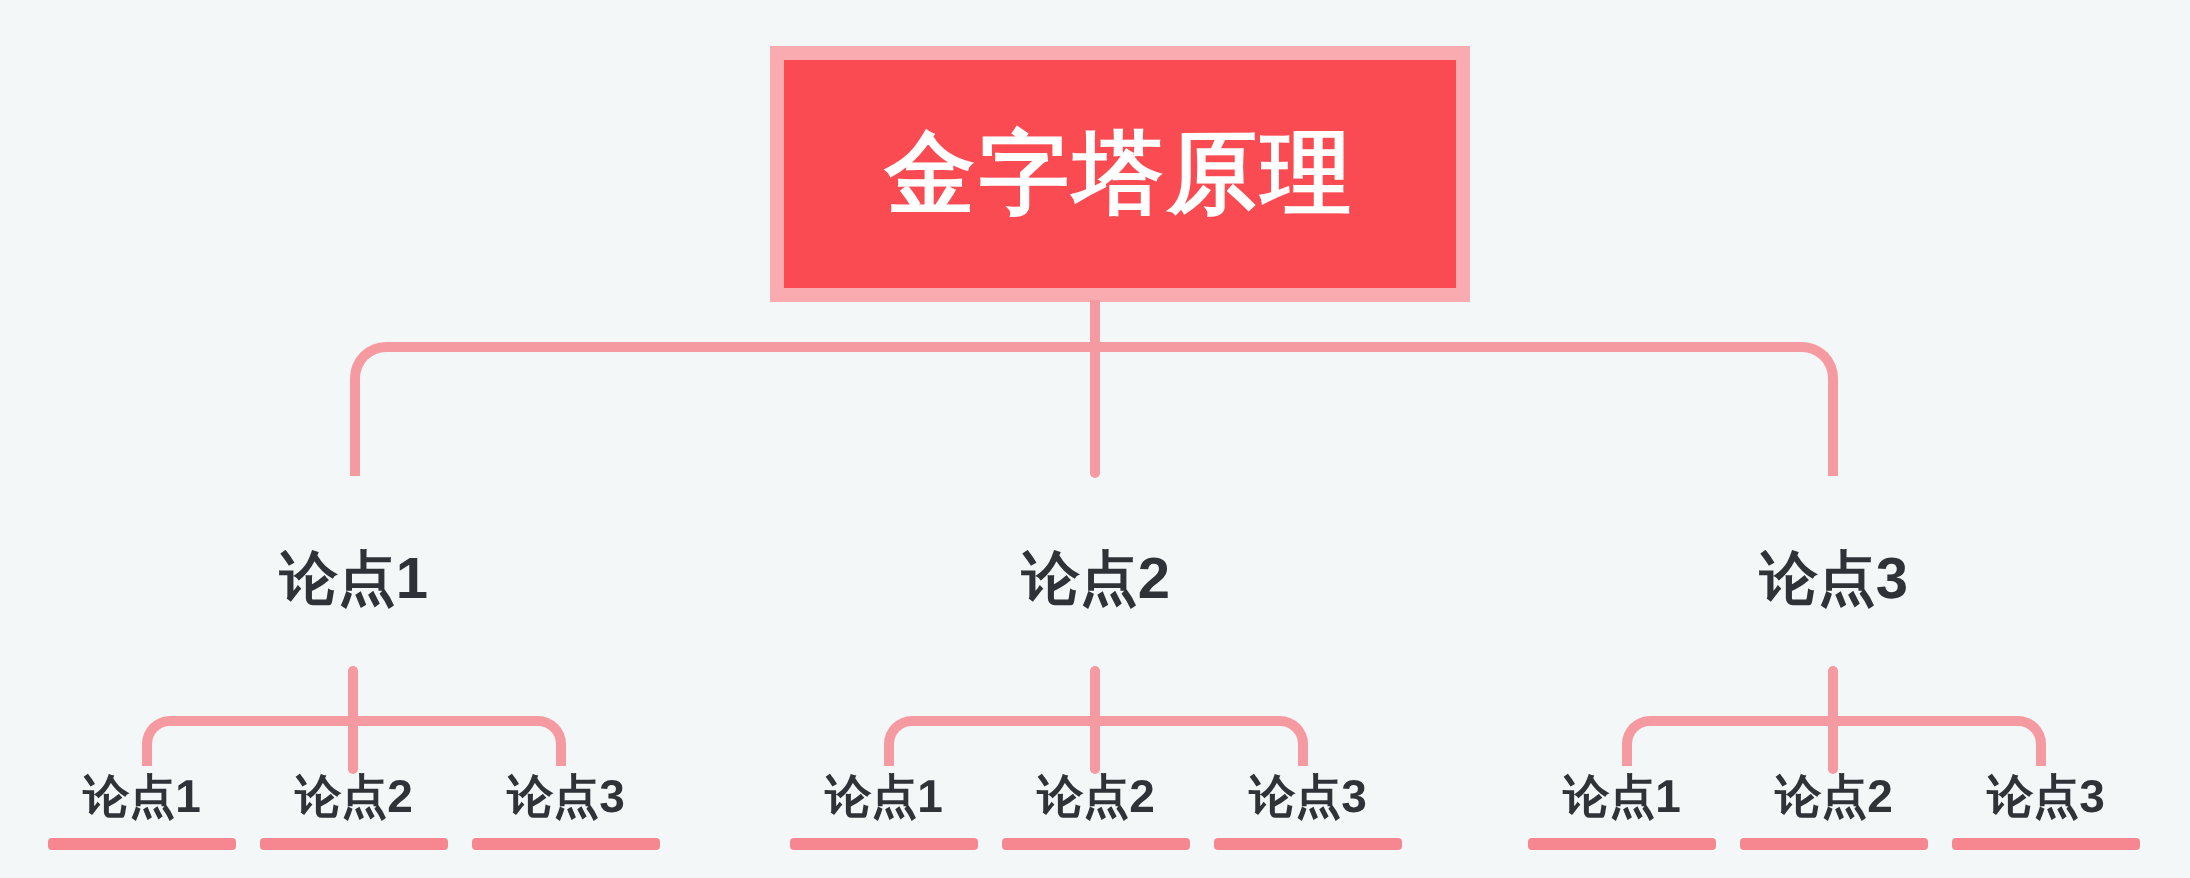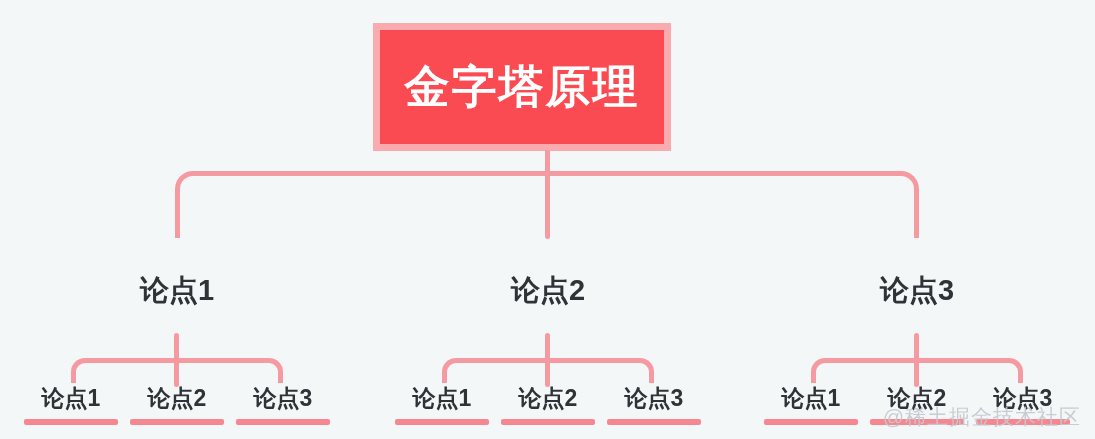--- a/index.html
+++ b/index.html
@@ -21,22 +21,22 @@
     position:relative;
     width:1095px;
     height:439px;
     background:var(--background);
     overflow:hidden;
   }
 
   
   .root-node{
     position:absolute;
-    left:373px; top:23px;
-    width:298px; height:128px;
+    left:385px; top:23px;
+    width:350px; height:128px;
     box-sizing:border-box;
     background:var(--accent-fill);
     border:7px solid var(--accent-border);
     display:flex; align-items:center; justify-content:center;
   }
   .root-node .root-label{
     color:var(--root-text-color);
     font-size:45px;
     font-weight:800;
     letter-spacing:2px;
@@ -206,15 +206,14 @@
         <span class="leaf-label">论点2</span>
         <div class="leaf-underline"></div>
       </div>
       <div class="leaf">
         <span class="leaf-label">论点3</span>
         <div class="leaf-underline"></div>
       </div>
     </div>
   </div>
 
-  <div class="watermark">@稀土掘金技术社区</div>
 
 </div>
 
 </body></html>

